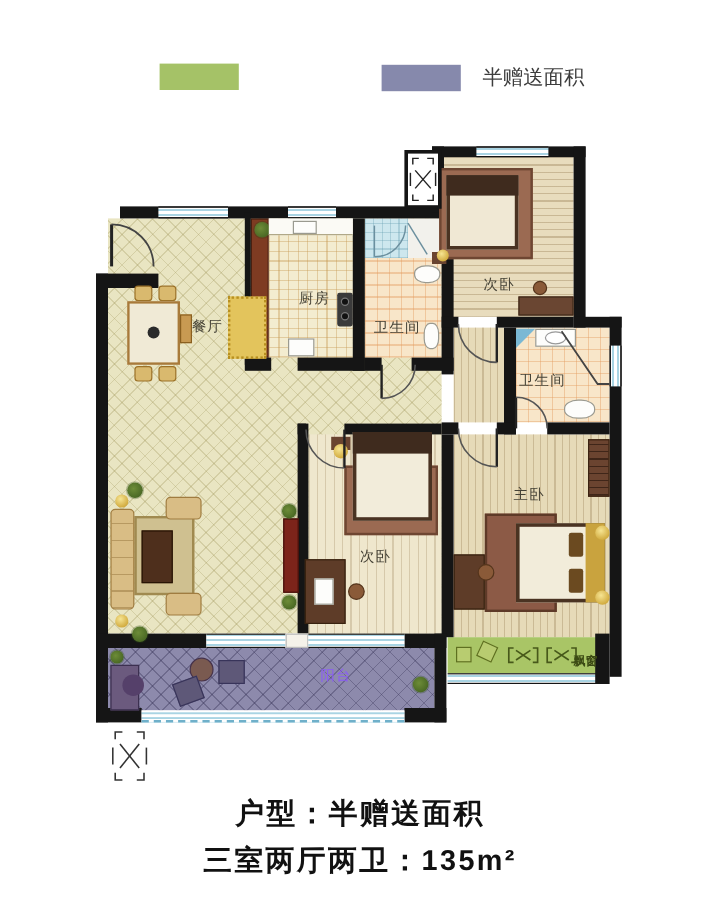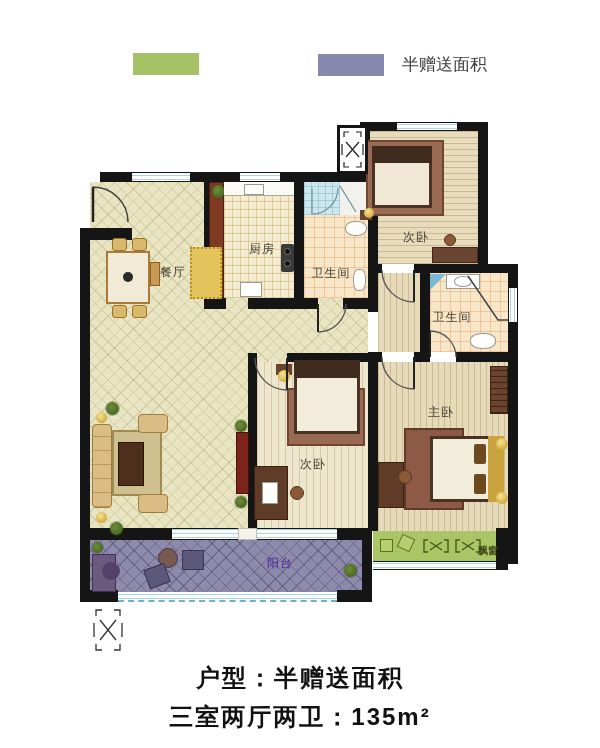--- a/index.html
+++ b/index.html
@@ -37,21 +37,21 @@
   .threshold{position:absolute;background:#f5f2ea;border:1px solid #bbb;box-sizing:border-box;}
   
   .furn{position:absolute;box-sizing:border-box;}
   .plant{position:absolute;border-radius:50%;background:radial-gradient(circle at 40% 40%,#6d8c38,#3c5a1c);box-shadow:0 0 0 1px rgba(40,70,20,.3);}
   .gold{position:absolute;border-radius:50%;background:radial-gradient(circle at 40% 35%,#f6e492,#c3951f);}
   .chair{position:absolute;background:#d9b96e;border:1px solid #9c7228;border-radius:3px;box-sizing:border-box;}
   .fixture{position:absolute;background:#fdfdfb;border:1px solid #9a9a90;box-sizing:border-box;}
   .rug{position:absolute;box-sizing:border-box;}
   
   .lbl{position:absolute;transform:translate(-50%,-50%);font-size:12px;color:#454236;letter-spacing:1px;white-space:nowrap;}
-  .lbl-balcony{color:#4c1d95;}
+  .lbl-balcony{color:#8b5cf6;}
   .lbl-bay{font-size:10px;font-weight:bold;color:#3c4a14;letter-spacing:0;}
   
   .legend-item{position:absolute;display:flex;align-items:center;}
   .legend-swatch{width:66px;height:22px;display:inline-block;}
   .legend-text{margin-left:18px;font-size:17px;color:#3d3d3d;}
   
   .footer-line{position:absolute;width:100%;text-align:center;font-weight:bold;color:#111;font-size:24px;letter-spacing:2px;}
   svg.overlay{position:absolute;left:0;top:0;pointer-events:none;}
 </style>
 </head>

